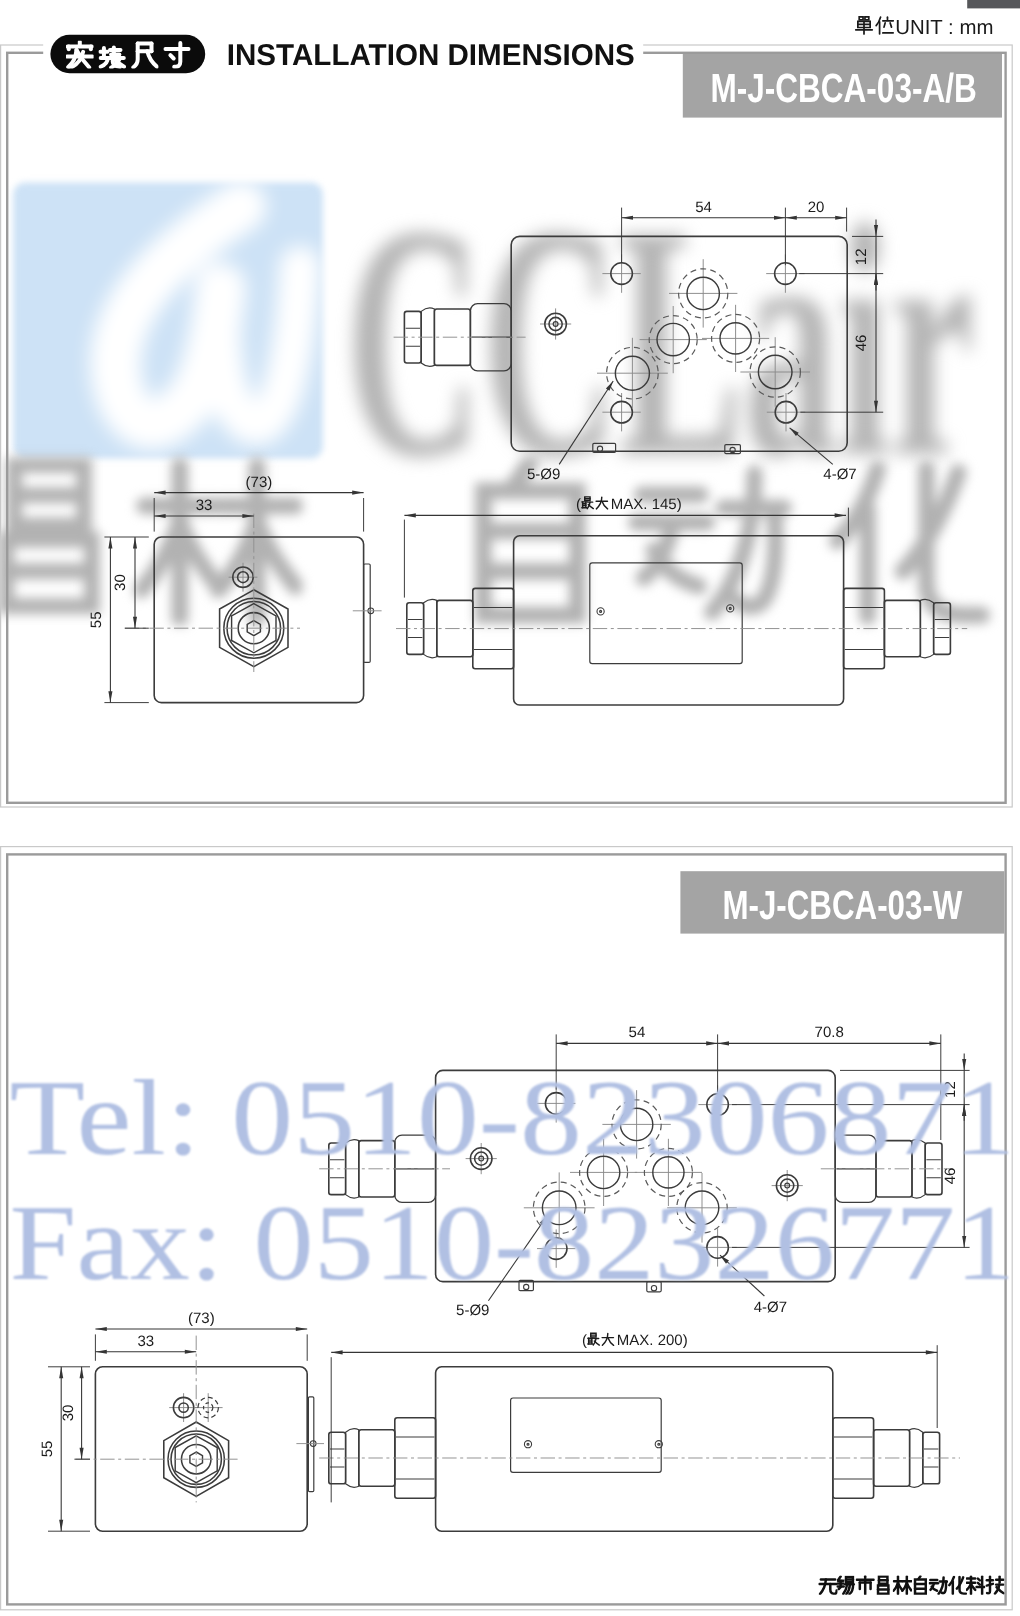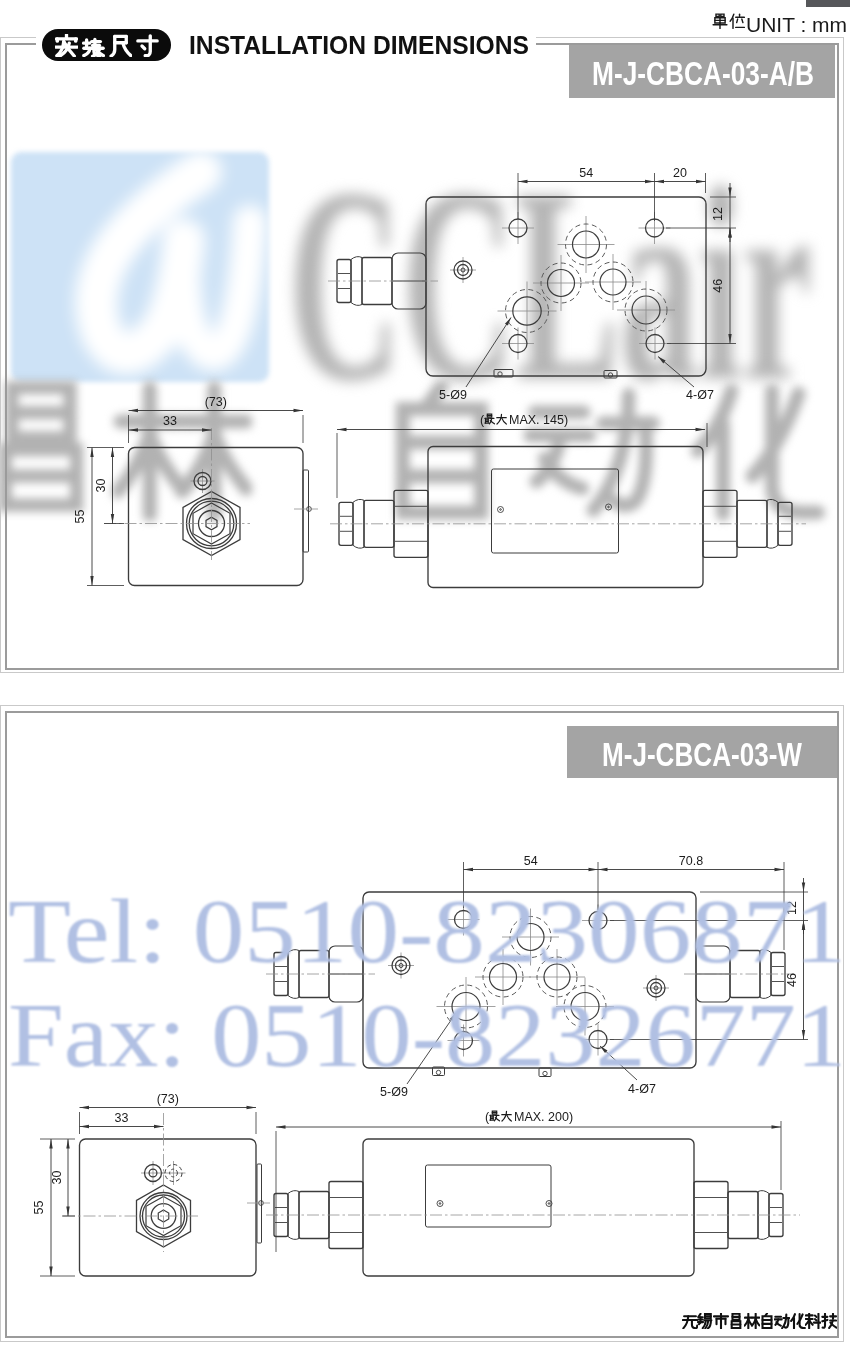--- a/index.html
+++ b/index.html
@@ -142,21 +142,21 @@
     <g fill="none" stroke="#1a1a1a" stroke-width="9" stroke-linecap="round">
       <path d="M30 8 C24 28 16 42 7 52"></path>
       <path d="M25 32 V96"></path>
       <path d="M66 8 V20"></path>
       <path d="M42 27 H96"></path>
       <path d="M54 38 L48 60"></path>
       <path d="M80 38 L87 60"></path>
       <path d="M42 90 H96"></path>
     </g>
   </svg>
-<div class="abs" style="left:746px;top:12.5px;font-size:21px;color:#1a1a1a">UNIT : mm</div>
+<div class="abs" style="left:746px;top:12.5px;font-size:17px;color:#1a1a1a">UNIT : mm</div>
 
 <div class="abs" style="left:569px;top:45px;width:266px;height:53px;background:#a4a4a4"></div>
 <svg class="abs" style="left:569px;top:45px;filter:blur(0.5px)" width="266" height="53">
     <text x="23" y="40" textLength="222" lengthAdjust="spacingAndGlyphs" font-family="Liberation Sans" font-weight="bold" font-size="34" fill="#ffffff">M-J-CBCA-03-A/B</text>
   </svg>
 
 <div class="abs" style="left:567px;top:726px;width:270px;height:52px;background:#a4a4a4"></div>
 <svg class="abs" style="left:567px;top:726px;filter:blur(0.5px)" width="270" height="52">
     <text x="35" y="40" textLength="200" lengthAdjust="spacingAndGlyphs" font-family="Liberation Sans" font-weight="bold" font-size="34" fill="#ffffff">M-J-CBCA-03-W</text>
   </svg>

